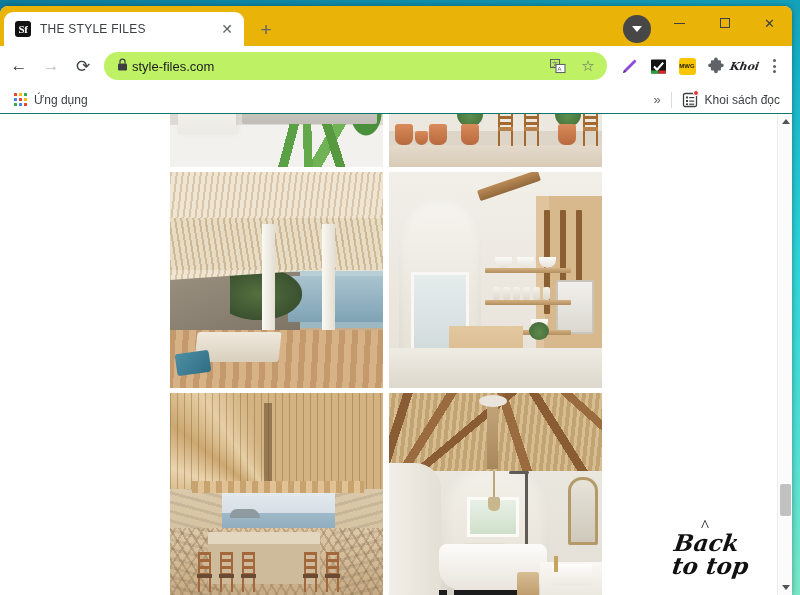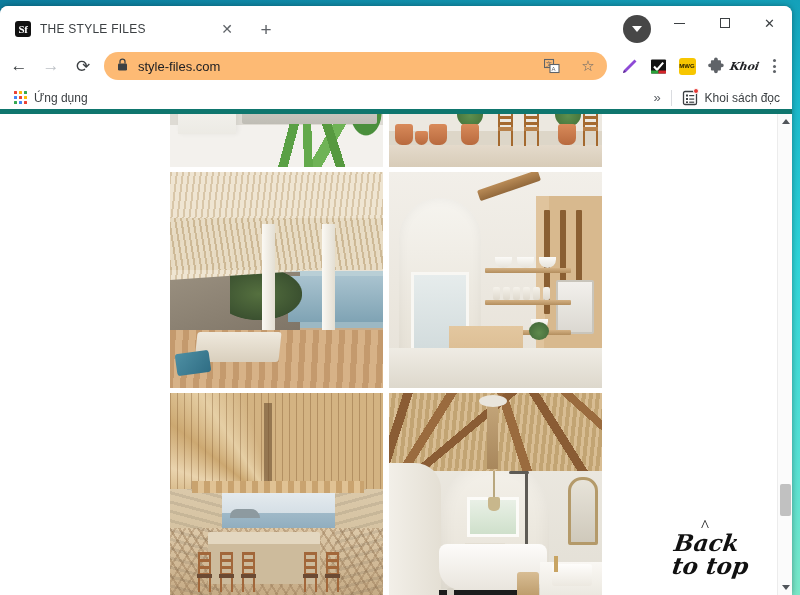--- a/index.html
+++ b/index.html
@@ -17,21 +17,21 @@
     position: absolute;
     left: 0; top: 6px; width: 792px; height: 589px;
     background: #dee1e6;
     border-radius: 8px 8px 0 0;
     overflow: hidden;
     box-shadow: 0 0 6px rgba(0,0,0,.35);
   }
 
   
   #tab-strip {
-    position: relative; height: 40px; background: #ffffff;
+    position: relative; height: 40px; background: #eab308;
     display: flex; align-items: flex-end;
   }
   #tab-active {
     position: relative;
     margin-left: 4px;
     width: 240px; height: 34px;
     background: #fff;
     border-radius: 9px 9px 0 0;
     display: flex; align-items: center;
     padding: 0 8px 0 11px;
@@ -85,22 +85,22 @@
     display: flex; align-items: center; padding: 0 6px 0 4px; gap: 2px;
   }
   .nav-btn {
     width: 30px; height: 30px; border-radius: 50%;
     display: flex; align-items: center; justify-content: center;
     font-size: 17px; color: #3c4043; flex: 0 0 30px;
   }
   .nav-btn.disabled { color: #bdc1c6; }
   #omnibox {
     flex: 1 1 auto; height: 28px; margin: 0 6px 0 4px;
-    background: #fdba74; border-radius: 14px;
-    display: flex; align-items: center; padding: 0 6px 0 13px; gap: 10px;
+    background: #bef264; border-radius: 14px;
+    display: flex; align-items: center; padding: 0 6px 0 13px; gap: 4px;
   }
   #lock-icon { flex:0 0 11px; }
   #url-text { flex: 1 1 auto; font-size: 13px; color: #202124; }
   .omni-btn {
     width: 26px; height: 26px; border-radius: 50%;
     display: flex; align-items: center; justify-content: center; flex: 0 0 26px;
   }
   .ext-btn {
     width: 26px; height: 26px; flex: 0 0 26px;
     display: flex; align-items: center; justify-content: center;
@@ -108,21 +108,21 @@
   }
   #menu-dots {
     width: 24px; height: 28px; flex: 0 0 24px;
     display: flex; flex-direction: column; align-items: center;
     justify-content: center; gap: 2.5px; margin-left: 2px;
   }
   #menu-dots b { display:block; width:3px; height:3px; border-radius:50%; background:#5f6368; }
 
   
   #bookmarks-bar {
-    height: 28px; background: #fff; border-bottom: 5px solid #0f766e;
+    height: 28px; background: #fff; border-bottom: 1px solid #0f766e;
     display: flex; align-items: center; padding: 0 8px 0 8px;
     position: relative;
   }
   .bm-item { display: flex; align-items: center; gap: 7px; padding: 0 6px; height: 22px; }
   .bm-label { font-size: 12px; color: #3c4043; white-space: nowrap; }
   #apps-grid { display:grid; grid-template-columns: repeat(3,3px); grid-gap:2px; width:13px; }
   #apps-grid i { display:block; width:3px; height:3px; border-radius:.5px; }
   #bm-right { position: absolute; right: 6px; display: flex; align-items: center; gap: 4px; }
   #overflow-chevron { font-size: 13px; color: #5f6368; padding: 0 6px; }
   #bm-divider { width:1px; height:16px; background:#dadce0; }

